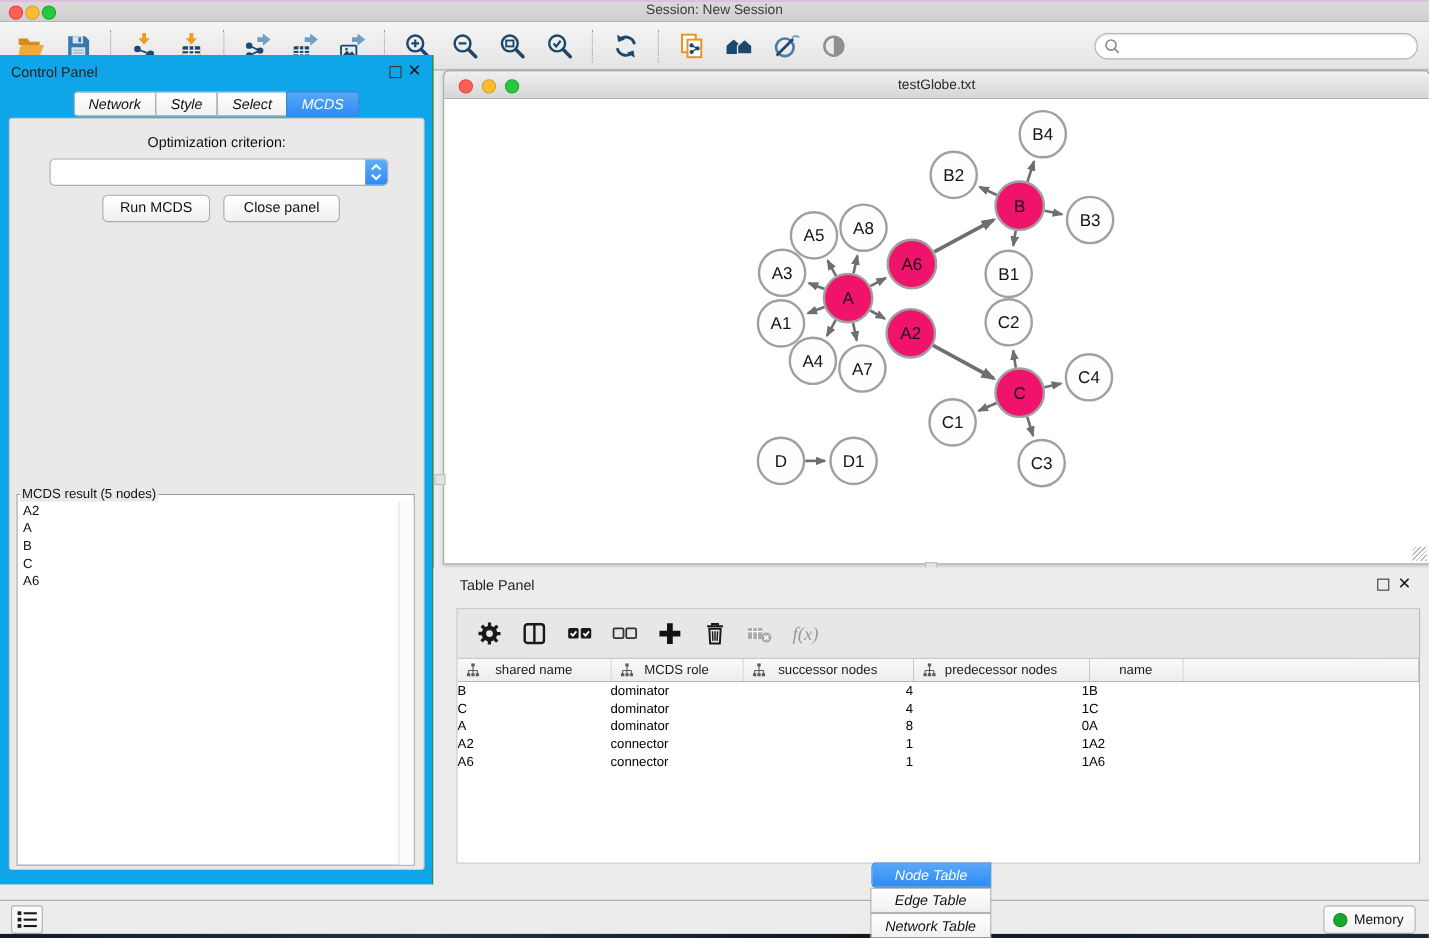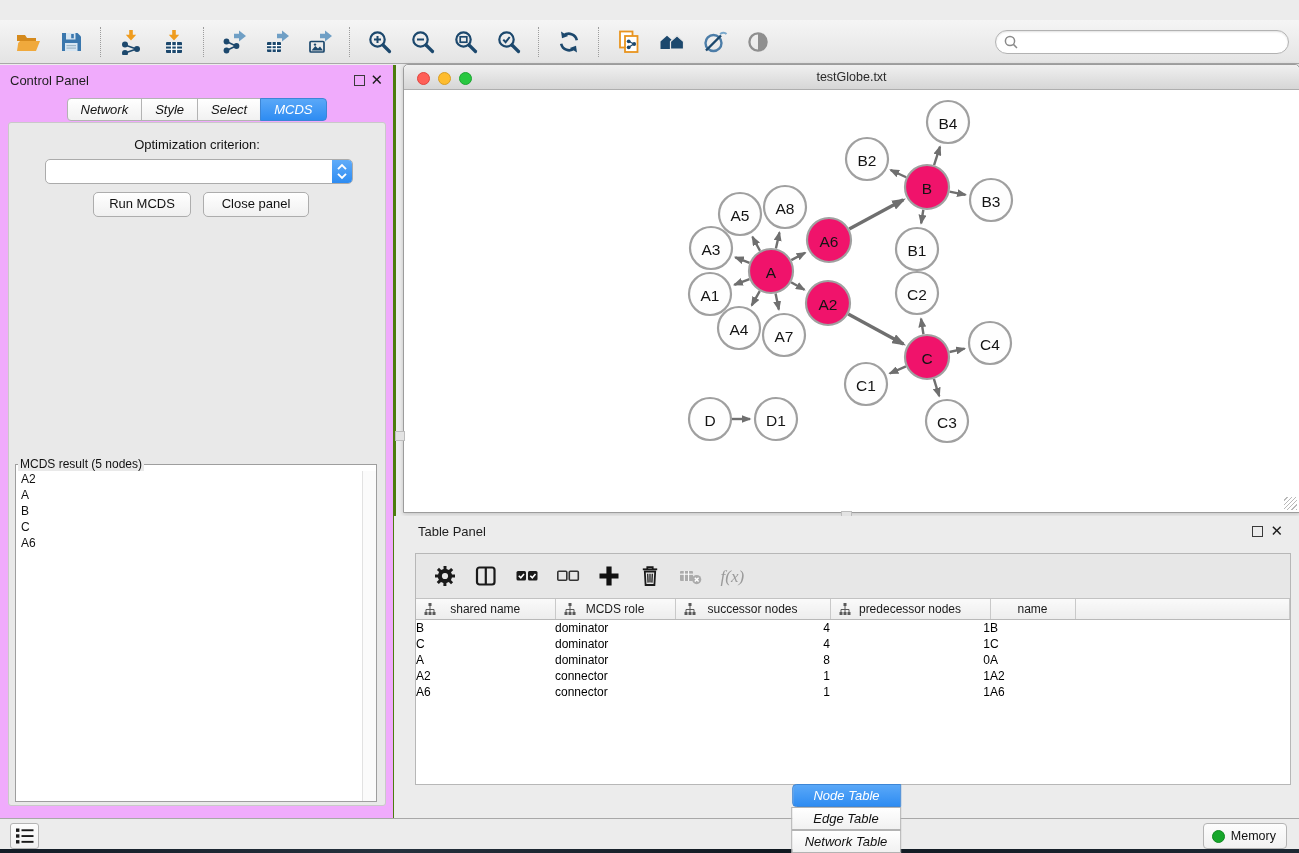--- a/index.html
+++ b/index.html
@@ -26,22 +26,22 @@
   .tb-sep{width:1px;height:30px;border-left:1px dotted #9c9c9c;margin:0 15px;}
   .tb-icon{width:28px;height:28px;display:flex;align-items:center;justify-content:center;cursor:default;}
   .tb-icon svg{display:block;}
   #search-box{position:absolute;right:10px;top:10px;width:292px;height:22px;background:#fff;
     border:1px solid #b2b2b2;border-radius:12px;box-shadow:inset 0 1px 2px rgba(0,0,0,.12);}
   #search-box svg{position:absolute;left:7px;top:3px;}
   #search-box input{position:absolute;left:26px;top:1px;width:255px;height:18px;border:none;outline:none;
     font-size:12px;background:transparent;}
 
   
-  #control-panel{position:absolute;left:0;top:65px;width:393px;height:754px;background:#f0abfc;
-    border-right:3px solid #4d7c0f;}
+  #control-panel{position:absolute;left:0;top:50px;width:393px;height:754px;background:#0ea5e9;
+    border-right:1px solid #4d7c0f;}
   .panel-head{position:relative;height:30px;}
   .panel-head .ph-title{position:absolute;left:10px;top:8px;font-size:13px;color:#1e1e1e;}
   .ph-float{position:absolute;width:9px;height:9px;border:1.4px solid #3a3a3a;top:10px;}
   .ph-close{position:absolute;top:6px;font-size:15px;font-weight:bold;color:#1a1a1a;line-height:17px;}
   #control-panel .ph-float{right:28px;}
   #control-panel .ph-close{right:10px;}
 
   .seg-tabs{position:absolute;display:flex;z-index:5;font-style:italic;}
   #cp-tabs{left:50%;transform:translateX(-50%);top:33px;}
   .seg{height:21px;line-height:21px;background:linear-gradient(#ffffff,#f1f1f1);
@@ -117,20 +117,26 @@
     background:linear-gradient(#fdfdfd,#f1f1f1);border:1px solid #b4b4b4;border-radius:4px;font-size:12.5px;color:#111;}
   #memory-dot{width:11px;height:11px;border-radius:50%;background:#17a72b;border:1px solid #0f8a20;}
   #desktop-strip{position:absolute;left:0;top:849px;width:100%;height:4px;
     background:linear-gradient(90deg,#131c26,#25313d 30%,#101820 60%,#1d2833);}
 </style>
 </head>
 <body>
 
 <div id="app">
 
+  <div id="titlebar">
+    <span class="tl red"></span>
+    <span class="tl yellow"></span>
+    <span class="tl green"></span>
+    <div class="title">Session: New Session</div>
+  </div>
 
   <div id="toolbar">
     <div id="toolbar-icons">
         <div class="tb-group">
           <div class="tb-icon">
             <svg width="26" height="26" viewBox="0 0 26 26">
               <path d="M2 6h8l2 3h9v3H2z" fill="#d58a1d"></path>
               <path d="M5 12h20l-4 10H2l1.2-8z" fill="#f0a93c"></path>
             </svg>
           </div>

